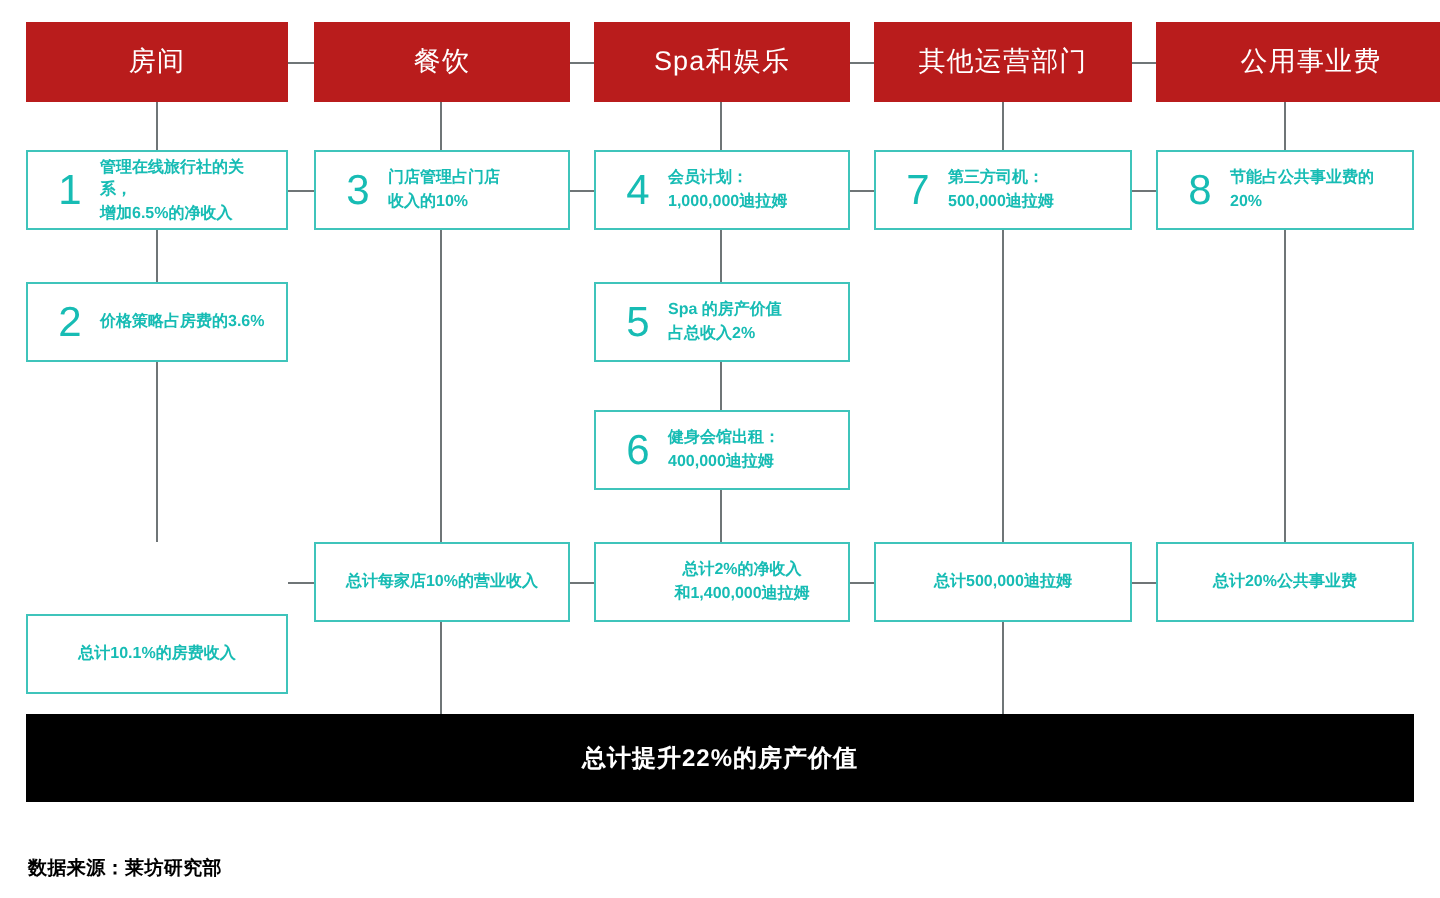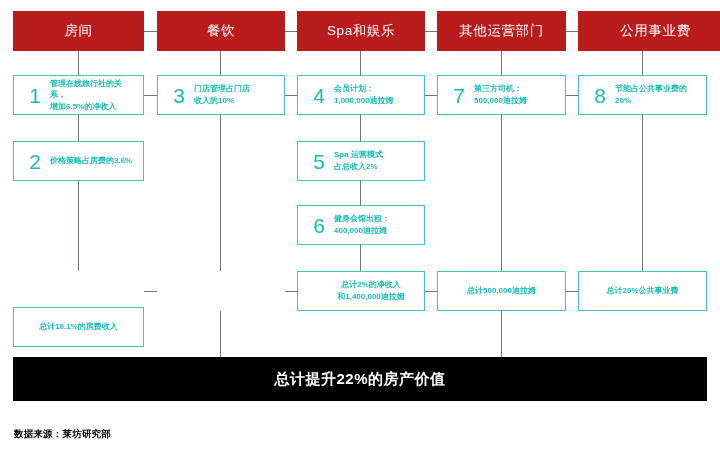--- a/index.html
+++ b/index.html
@@ -76,21 +76,21 @@
 
   
   #totalbar{
     position:absolute;
     left:13px;top:357px;width:694px;height:44px;
     background:#000000;
     display:flex;align-items:center;justify-content:center;
   }
   #totalbar .txt{
     color:#ffffff;
-    font-size:15px;
+    font-size:12px;
     font-weight:700;
     letter-spacing:.5px;
   }
 
   
   #source{
     position:absolute;
     left:14px;top:428px;
     color:#000000;
     font-size:9.5px;
@@ -172,21 +172,21 @@
   </div>
 
   <div class="nbox" style="left:297px;top:75px;width:128px;height:40px;">
     <span class="num">4</span>
     <span class="txt">会员计划：
 1,000,000迪拉姆</span>
   </div>
 
   <div class="nbox" style="left:297px;top:141px;width:128px;height:40px;">
     <span class="num">5</span>
-    <span class="txt">Spa 运营模式
+    <span class="txt">Spa 的房产价值
 占总收入2%</span>
   </div>
 
   <div class="nbox" style="left:297px;top:205px;width:128px;height:40px;">
     <span class="num">6</span>
     <span class="txt">健身会馆出租：
 400,000迪拉姆</span>
   </div>
 
   <div class="nbox" style="left:437px;top:75px;width:129px;height:40px;">
@@ -196,20 +196,23 @@
   </div>
 
   <div class="nbox" style="left:578px;top:75px;width:129px;height:40px;">
     <span class="num">8</span>
     <span class="txt">节能占公共事业费的20%</span>
   </div>
 
   <div class="sbox" style="left:13px;top:271px;width:131px;height:40px;margin-top:36px;">
     <span class="txt">总计10.1%的房费收入</span>
   </div>
+  <div class="sbox" style="left:157px;top:271px;width:128px;height:40px;">
+    <span class="txt">总计每家店10%的营业收入</span>
+  </div>
   <div class="sbox" style="left:297px;top:271px;width:128px;height:40px;padding-left:28px;">
     <span class="txt">总计2%的净收入
 和1,400,000迪拉姆</span>
   </div>
   <div class="sbox" style="left:437px;top:271px;width:129px;height:40px;">
     <span class="txt">总计500,000迪拉姆</span>
   </div>
   <div class="sbox" style="left:578px;top:271px;width:129px;height:40px;">
     <span class="txt">总计20%公共事业费</span>
   </div>

